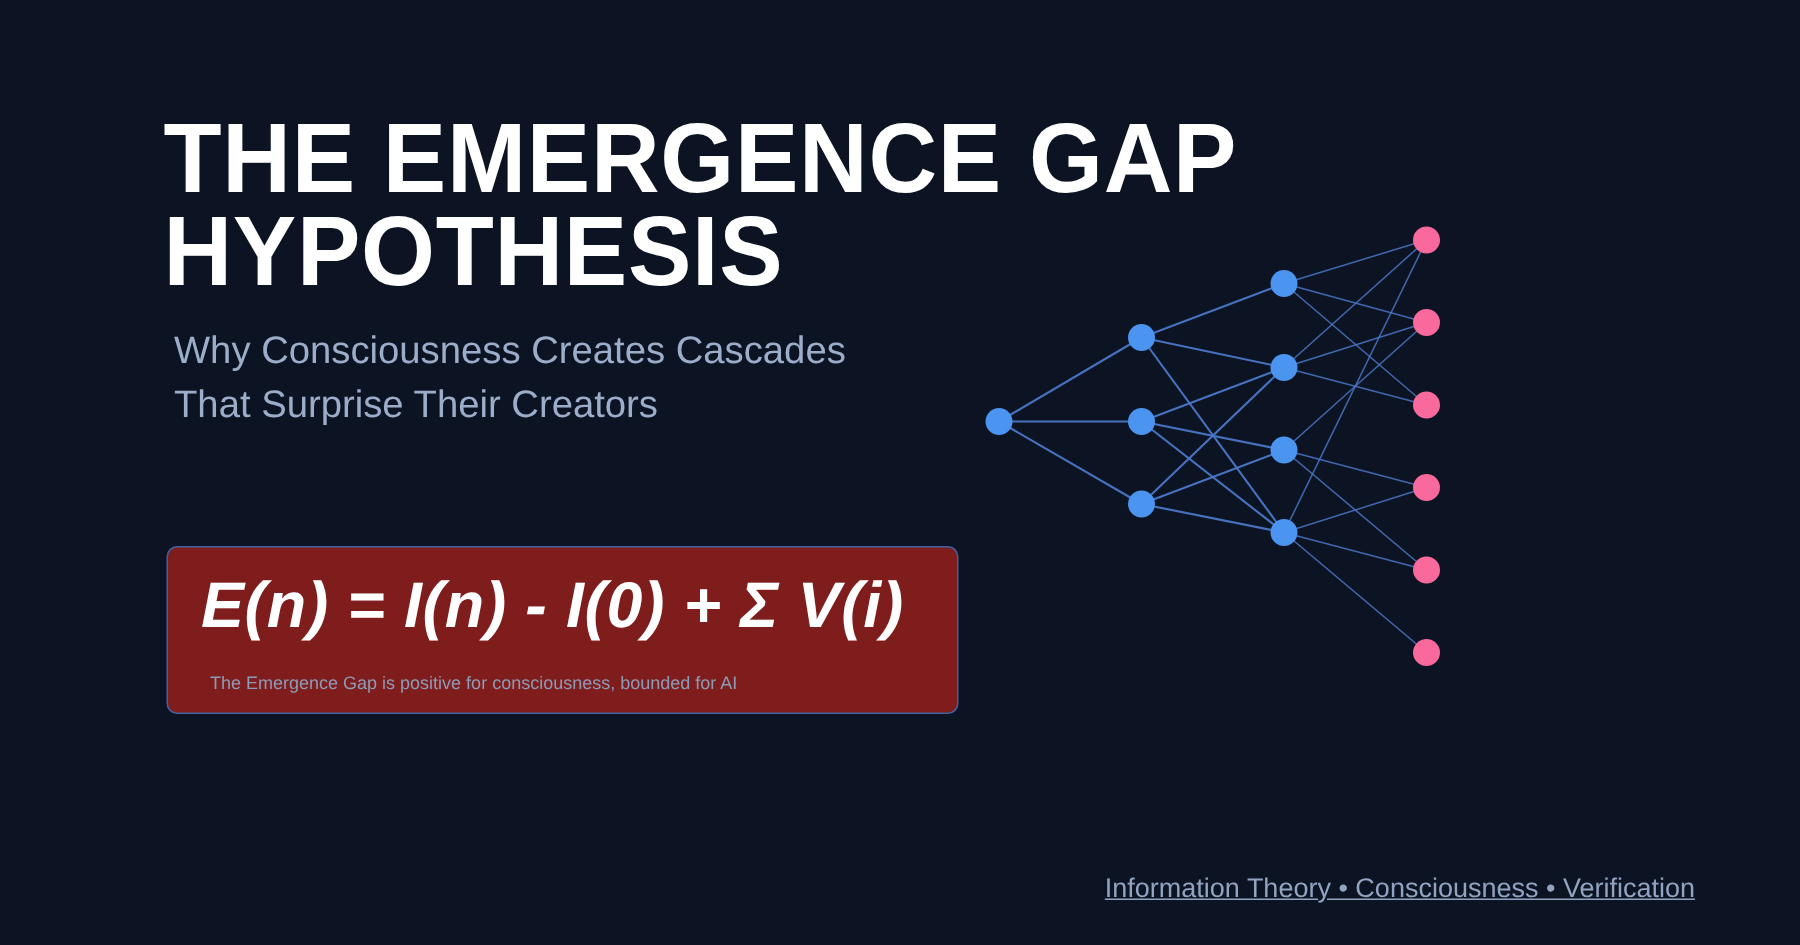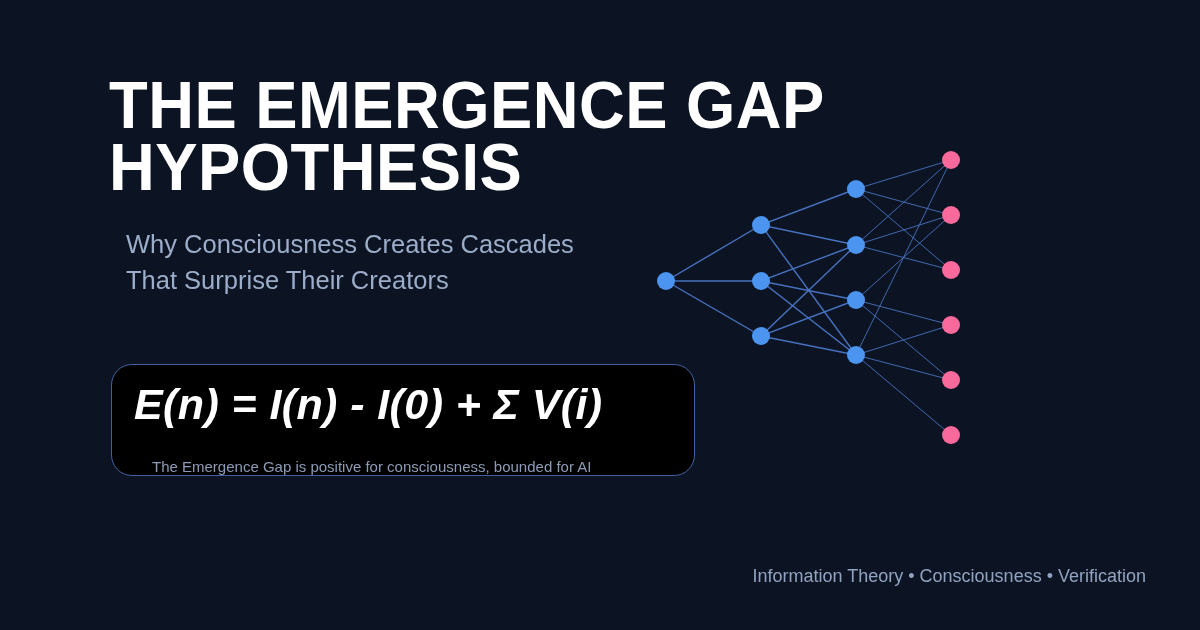--- a/index.html
+++ b/index.html
@@ -41,60 +41,60 @@
     transform-origin: left top;
     white-space: pre-line;
   }
 
   
   .subtitle {
     position: absolute;
     left: 94px;
     top: 210px;
     width: 640px;
-    margin: 16px;
+    margin: 6px;
     font-size: 25.5px;
     line-height: 36px;
     font-weight: 400;
     color: #9cadc9;
     white-space: pre-line;
   }
 
   
   .formula-box {
     position: absolute;
     left: 95px;
     top: 364px;
-    width: 584px;
+    width: 528px;
     height: 112px;
     box-sizing: border-box;
     border: 1.6px solid #41619f;
-    border-radius: 21px;
-    background: #000000;
+    border-radius: 7px;
+    background: #7f1d1d;
     overflow: hidden;
   }
   .formula-text {
     position: absolute;
     left: 22px;
     top: 12px;
     margin: 0;
     font-size: 43px;
     line-height: 54px;
     font-weight: 700;
     font-style: italic;
     color: #ffffff;
     white-space: nowrap;
     letter-spacing: 0.4px;
   }
   .formula-caption {
     position: absolute;
     left: 24px;
     top: 76px;
-    margin: 16px;
-    font-size: 15px;
+    margin: 4px;
+    font-size: 12px;
     line-height: 20px;
     font-weight: 400;
     color: #8d9bb6;
     white-space: nowrap;
   }
 
   
   .footer-site {
     position: absolute;
     left: 94px;
@@ -103,27 +103,28 @@
     font-size: 17px;
     line-height: 24px;
     font-weight: 400;
     color: #1fc8f2;
     letter-spacing: 0.2px;
   }
   .footer-tags {
     position: absolute;
     right: 70px;
     top: 564px;
-    margin: 0;
+    margin: 16px;
     font-size: 18px;
     line-height: 24px;
     font-weight: 400;
     color: #91a3c0;
     white-space: nowrap;
     text-align: right;
+    text-decoration: underline;
   }
 
   
   .network {
     position: absolute;
     left: 620px;
     top: 130px;
     width: 360px;
     height: 330px;
   }

